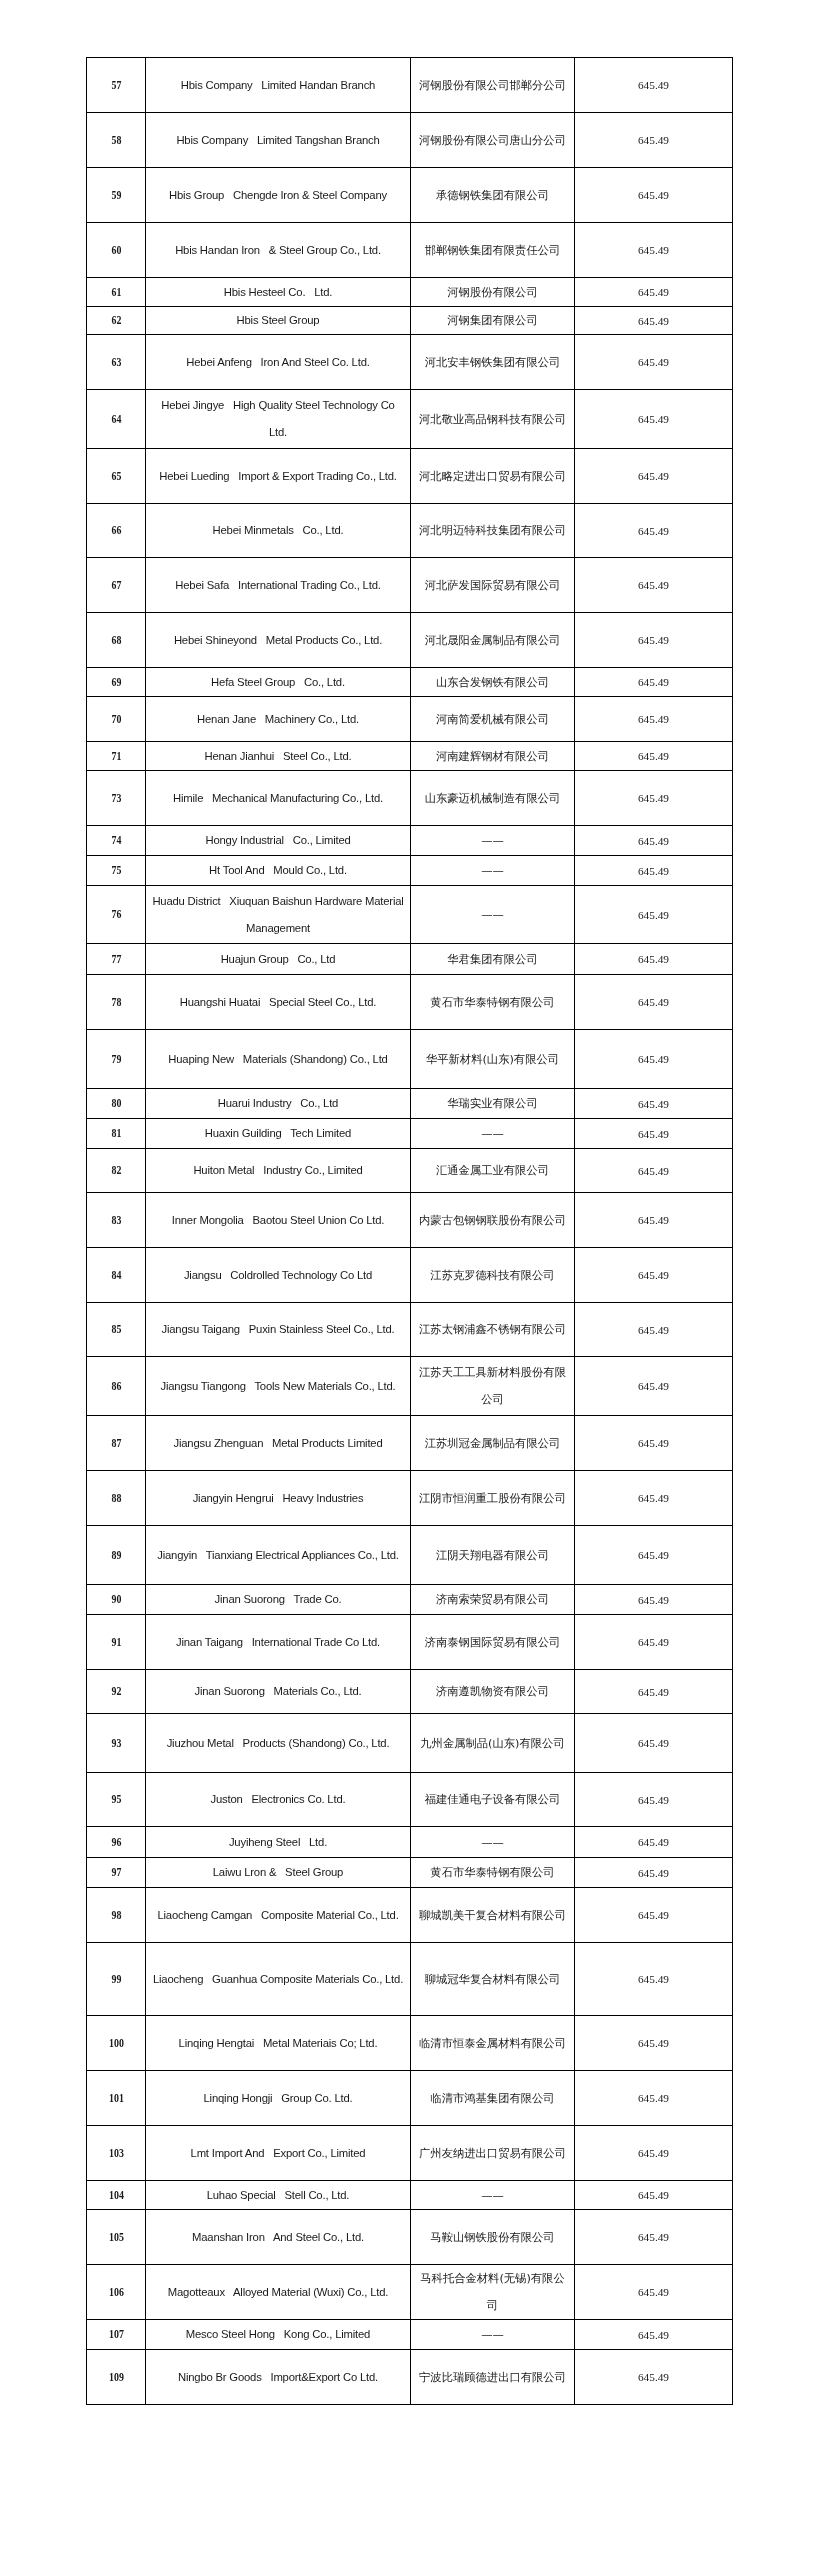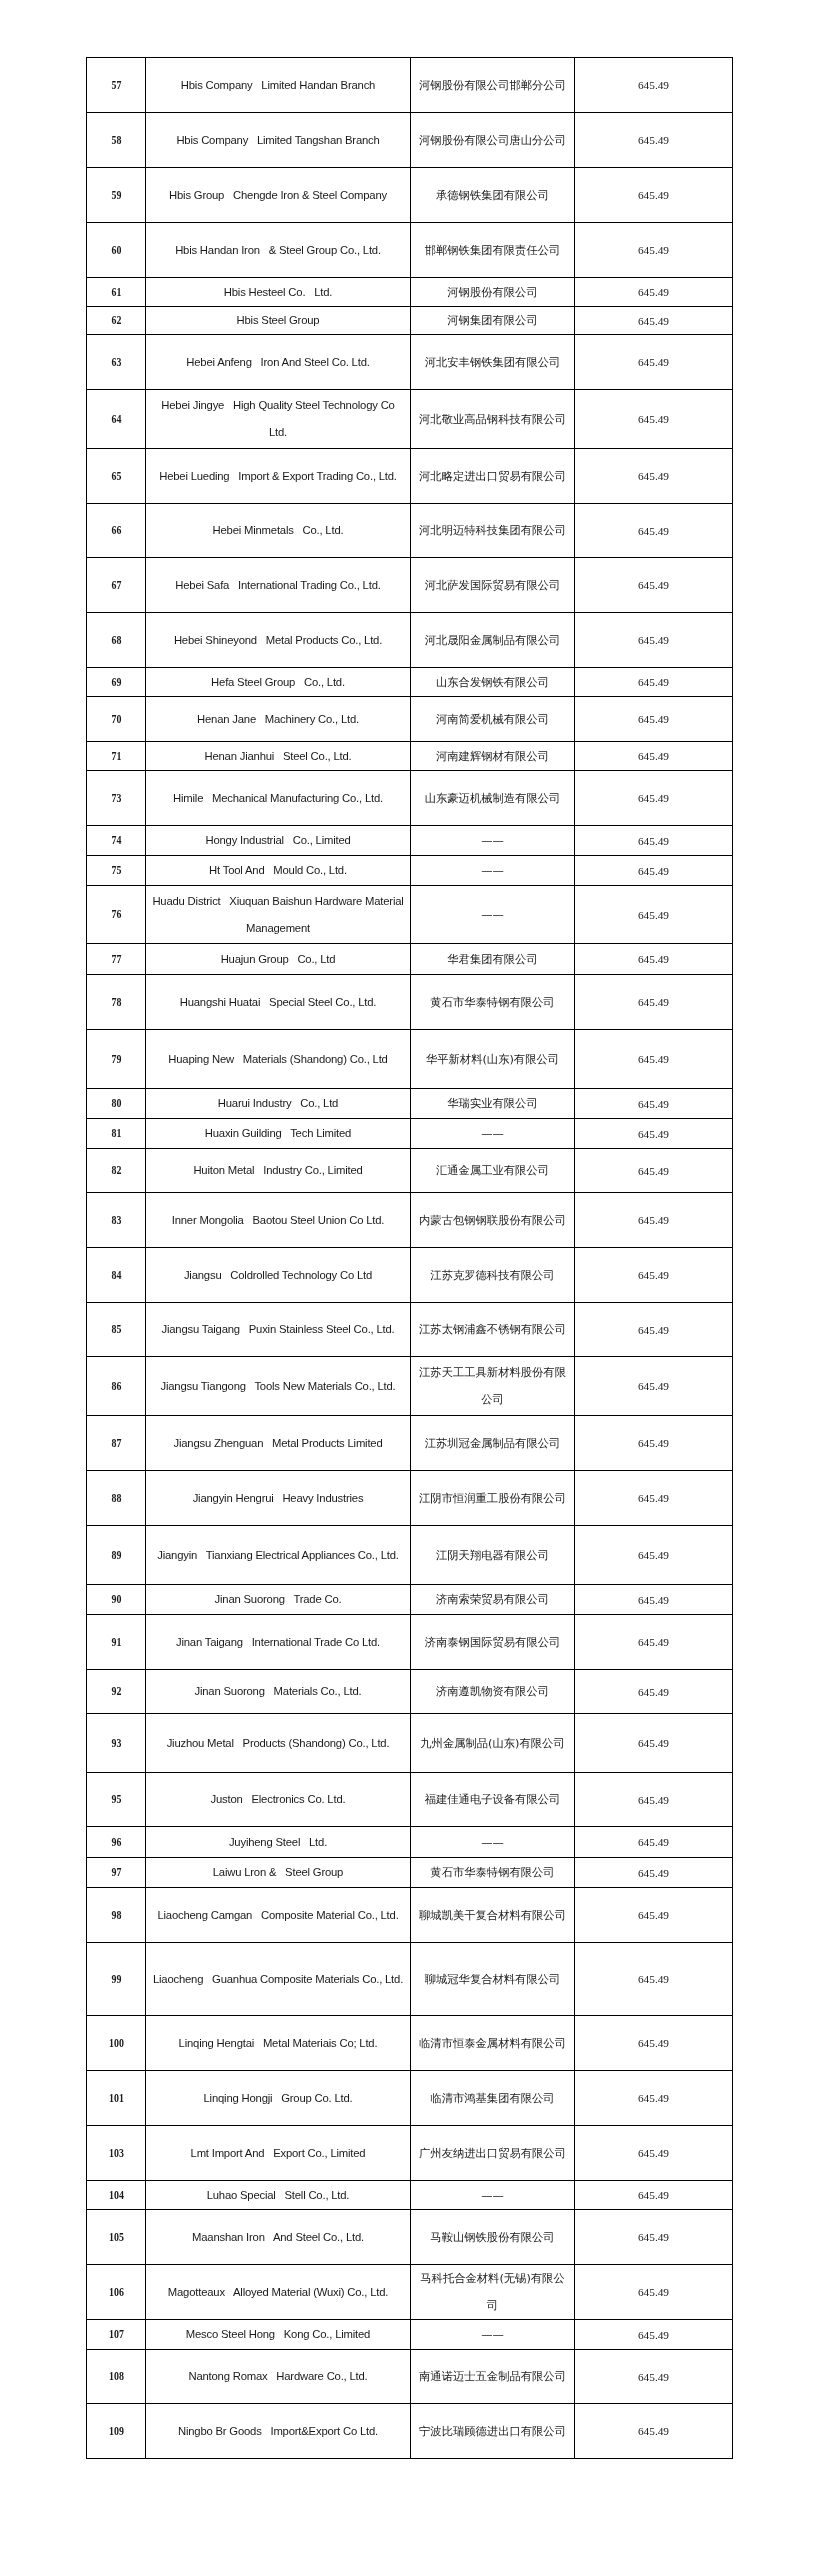--- a/index.html
+++ b/index.html
@@ -352,26 +352,20 @@
         <td class="en" style="height: 55px;">Magotteaux   Alloyed Material (Wuxi) Co., Ltd.</td>
         <td class="cn" style="height: 55px;">马科托合金材料(无锡)有限公司</td>
         <td class="val" style="height: 55px;">645.49</td>
       </tr>
       <tr style="height: 30px;">
         <td class="no" style="height: 30px;">107</td>
         <td class="en" style="height: 30px;">Mesco Steel Hong   Kong Co., Limited</td>
         <td class="cn" style="height: 30px;">——</td>
         <td class="val" style="height: 30px;">645.49</td>
       </tr>
-      <tr style="height: 54px;">
-        <td class="no" style="height: 54px;">108</td>
-        <td class="en" style="height: 54px;">Nantong Romax   Hardware Co., Ltd.</td>
-        <td class="cn" style="height: 54px;">南通诺迈士五金制品有限公司</td>
-        <td class="val" style="height: 54px;">645.49</td>
-      </tr>
       <tr style="height: 55px;">
         <td class="no" style="height: 55px;">109</td>
         <td class="en" style="height: 55px;">Ningbo Br Goods   Import&amp;Export Co Ltd.</td>
         <td class="cn" style="height: 55px;">宁波比瑞顾德进出口有限公司</td>
         <td class="val" style="height: 55px;">645.49</td>
       </tr>
     </tbody>
 </table>
 
 

